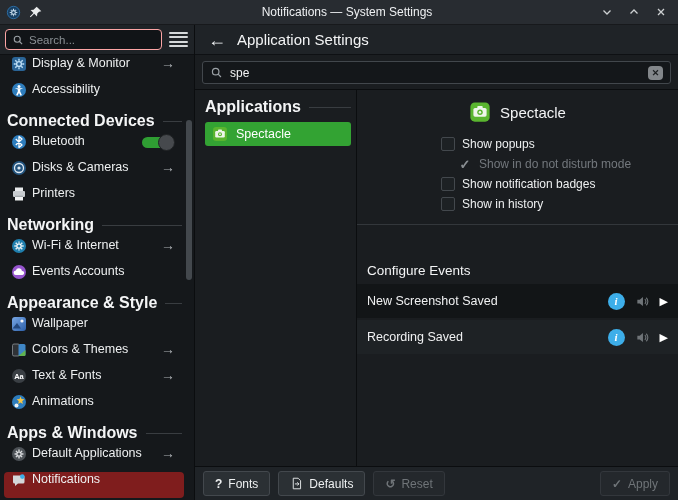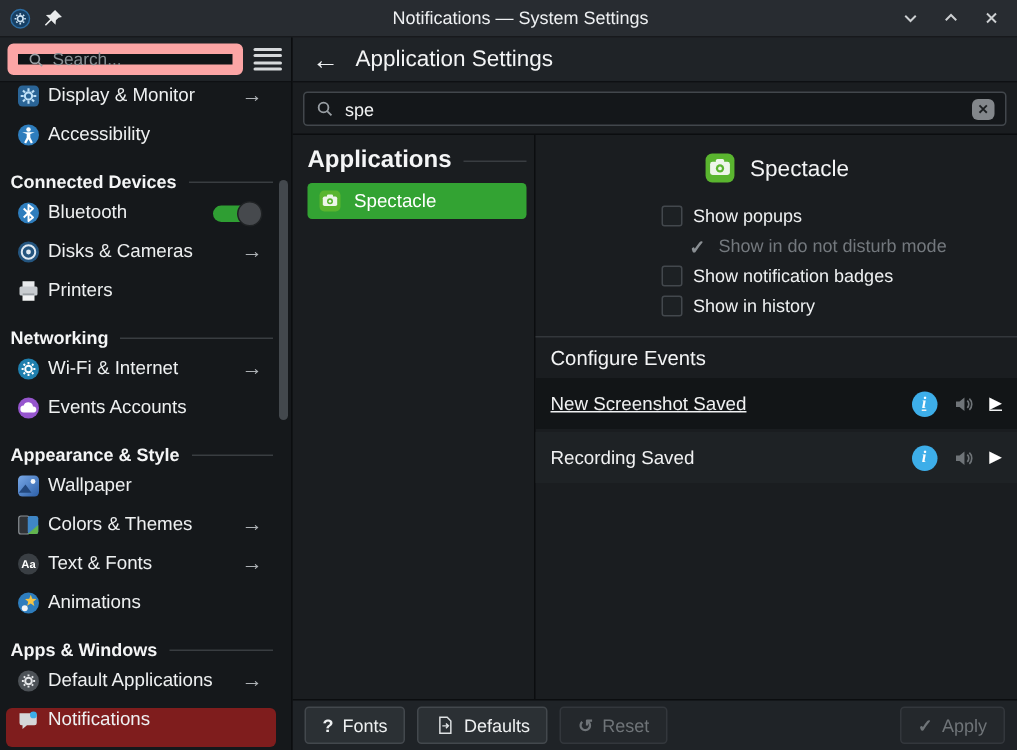--- a/index.html
+++ b/index.html
@@ -19,36 +19,36 @@
   .tb-ctl svg { width:100%; height:100%; }
 
   
   .app-row { flex:1; display:flex; min-height:0; }
 
   
   .sidebar { width:195px; flex:0 0 195px; background:#15181b; border-right:1px solid #0b0d0f;
              display:flex; flex-direction:column; position:relative; }
   .side-header { height:30px; flex:0 0 30px; background:#1f2327; border-bottom:1px solid #0e1013;
                  display:flex; align-items:center; gap:7px; padding:0 6px 0 5px; }
-  .search-box { flex:1; height:21px; background:#111417; border:7px solid #fca5a5; border-radius:4px;
+  .search-box { flex:1; height:21px; background:#111417; border:1px solid #fca5a5; border-radius:4px;
                 display:flex; align-items:center; gap:5px; padding:0 6px; color:#8a9094; font-size:11.5px; cursor:text; }
   .search-box .mag { width:12px; height:12px; display:inline-flex; }
   .search-box .mag svg { width:100%; height:100%; }
   .hamburger { width:19px; height:16px; display:flex; flex-direction:column; justify-content:space-between; cursor:pointer; }
   .hamburger i { height:2px; background:#d6d9db; border-radius:1px; }
 
   .side-list { flex:1; overflow:hidden; padding:1px 10px 0 4px; }
   .side-item { height:26px; display:flex; align-items:flex-start; gap:5px; padding:0 9px 0 7px;
                border-radius:4px; color:#eef0f1; font-size:12.5px; cursor:pointer; }
   .side-item.selected { background:#7f1d1d; }
   .side-item .ic { width:16px; height:16px; flex:0 0 16px; display:inline-flex; }
   .side-item .ic svg { width:100%; height:100%; }
   .side-item .arrow { margin-left:auto; color:#adb1b5; font-size:14px; line-height:1; }
   .side-section { height:26px; display:flex; align-items:center; gap:8px; padding:0 2px 0 3px;
-                  font-weight:bold; font-size:12px; color:#f4f5f6; }
+                  font-weight:bold; font-size:16px; color:#f4f5f6; }
   .side-section .line { flex:1; height:1px; background:#393d41; }
   .toggle { margin-left:auto; width:33px; height:17px; position:relative; cursor:pointer; }
   .toggle .track { position:absolute; left:0; top:3px; width:29px; height:11px; border-radius:6px; background:#2f9e33; }
   .toggle .knob { position:absolute; right:0; top:0; width:17px; height:17px; border-radius:50%;
                   background:#46494d; border:1px solid #1f2224; }
   .side-scrollbar { position:absolute; right:2px; top:95px; width:6px; height:160px; border-radius:3px;
                     background:#43484d; cursor:grab; }
 
   
   .main { flex:1; display:flex; flex-direction:column; background:#1a1d20; min-width:0; }
@@ -84,24 +84,24 @@
   .app-title-row .ic svg { width:100%; height:100%; }
   .cb-col { margin-top:7px; }
   .cb-row { display:flex; align-items:center; gap:7px; height:20px; font-size:12px; color:#eef0f1;
             padding-left:84px; cursor:pointer; }
   .cb-row.indent { padding-left:101px; }
   .cb-row.disabled { color:#73787d; cursor:default; }
   .cb-row .box { width:14px; height:14px; flex:0 0 14px; border:1px solid #43484d; border-radius:2px; background:#1d2124; }
   .cb-row .check { width:14px; flex:0 0 14px; text-align:center; color:#8a8f93; font-size:13px; font-weight:bold; line-height:1; }
 
   .events-sep { height:1px; background:#33373b; margin-top:10px; }
-  .events-header { height:27px; display:flex; align-items:center; padding:0 10px; font-size:13.5px; color:#f3f4f5; }
+  .events-header { height:27px; display:flex; align-items:center; padding:0 10px; font-size:13.5px; color:#f3f4f5;margin-top:32px; }
   .event-row { height:34px; display:flex; align-items:center; padding:0 10px; font-size:12.5px;
                color:#f0f1f2; margin-bottom:2px; }
-  .event-row.r0 { background:#121517;text-decoration:underline; }
+  .event-row.r0 { background:#121517; }
   .event-row.r1 { background:#1e2225; }
   .ev-icons { margin-left:auto; display:flex; align-items:center; gap:10px; }
   .info-badge { width:17px; height:17px; border-radius:50%; background:#3daee9; color:#fff;
                 font-family:"Liberation Serif", serif; font-style:italic; font-weight:bold; font-size:11px;
                 display:flex; align-items:center; justify-content:center; cursor:pointer; }
   .speaker { width:15px; height:15px; display:inline-flex; cursor:pointer; }
   .speaker svg { width:100%; height:100%; }
   .expand { color:#fff; font-size:11px; cursor:pointer; line-height:1; }
 
   

